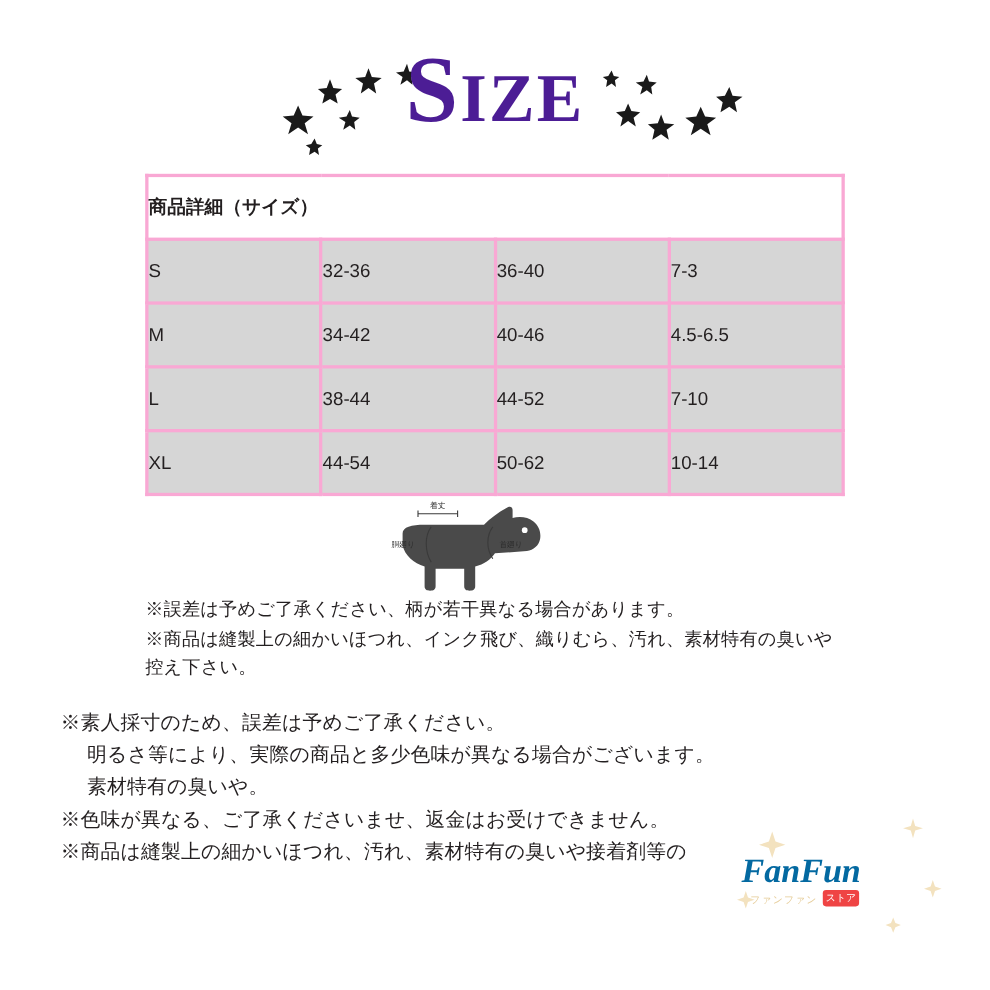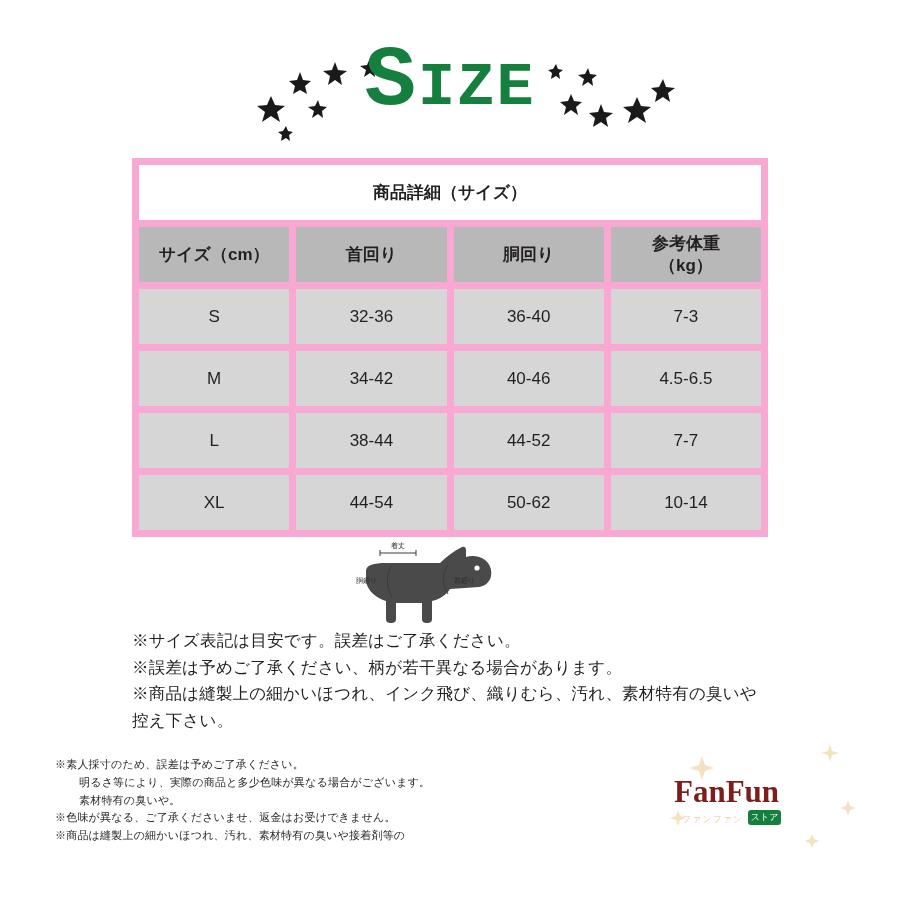--- a/index.html
+++ b/index.html
@@ -20,22 +20,22 @@
   .header {
     position: relative;
     height: 150px;
   }
   .size-title {
     position: absolute;
     left: 0;
     right: 0;
     top: 38px;
     text-align: center;
-    font-family: Liberation Mono, monospace;
-    color: #15803d;
+    font-family: Liberation Serif, serif;
+    color: #4c1d95;
     letter-spacing: 2px;
     line-height: 1;
     white-space: nowrap;
   }
   .size-title .big {
     font-size: 86px;
     font-weight: bold;
   }
   .size-title .rest {
     font-size: 62px;
@@ -54,22 +54,21 @@
   .table-wrap {
     margin: 8px auto 0 auto;
     width: 636px;
   }
   table.size-table {
     border-collapse: collapse;
     width: 100%;
     table-layout: fixed;
   }
   table.size-table td {
-    border: 7px solid #f9a8d4;
-    text-align: center;
+    border: 3px solid #f9a8d4;
     font-size: 17px;
     color: #231f20;
     padding: 0;
     height: 55px;
     vertical-align: middle;
   }
   .cap-row td {
     background: #ffffff;
     border: 1px solid #ffffff;
     font-size: 18px;
@@ -112,21 +111,21 @@
     line-height: 1.62;
     letter-spacing: 0.2px;
     color: #231f20;
   }
   .notes-inner .ln { white-space: nowrap; }
 
   
   .notes-bottom {
     width: 790px;
     margin: 22px auto 0 auto;
-    font-size: 11px;
+    font-size: 18px;
     line-height: 1.62;
     letter-spacing: 0.2px;
     color: #231f20;
     position: relative;
     z-index: 2;
   }
   .notes-bottom .ln { white-space: nowrap; }
   .notes-bottom .sub { padding-left: 24px; }
 
   
@@ -134,33 +133,34 @@
     position: absolute;
     right: 38px;
     bottom: 42px;
     width: 200px;
     height: 120px;
     z-index: 1;
     pointer-events: none;
   }
   .wm-text {
     font-family: "Liberation Serif", serif;
+    font-style: italic;
     font-weight: bold;
     font-size: 31px;
-    color: #7f1d1d;
+    color: #0369a1;
   }
   .wm-sub {
     font-family: "Liberation Sans", sans-serif;
     font-size: 9px;
     color: #e6cd9a;
     letter-spacing: 1px;
   }
   .wm-badge {
     display: inline-block;
-    background: #15803d;
+    background: #ef4444;
     color: #ffffff;
     font-size: 9px;
     border-radius: 3px;
     padding: 1px 3px;
     vertical-align: middle;
   }
 </style>
 </head>
 <body>
 
@@ -187,46 +187,37 @@
     <span class="big">S</span><span class="rest">IZE</span>
   </div>
 </div>
 
 <div class="table-wrap">
   <table class="size-table">
     <tbody>
         <tr class="cap-row">
       <td colspan="4">商品詳細（サイズ）</td>
     </tr>
-    <tr class="head-row">
-      <td class="col-size">サイズ（cm）</td>
-      <td class="col-neck">首回り</td>
-      <td class="col-chest">胴回り</td>
-      <td class="col-weight">
-        <div>参考体重</div>
-        <div>（kg）</div>
-      </td>
-    </tr>
     <tr class="body-row">
       <td>S</td>
       <td>32-36</td>
       <td>36-40</td>
       <td>7-3</td>
     </tr>
     <tr class="body-row">
       <td>M</td>
       <td>34-42</td>
       <td>40-46</td>
       <td>4.5-6.5</td>
     </tr>
     <tr class="body-row">
       <td>L</td>
       <td>38-44</td>
       <td>44-52</td>
-      <td>7-7</td>
+      <td>7-10</td>
     </tr>
     <tr class="body-row">
       <td>XL</td>
       <td>44-54</td>
       <td>50-62</td>
       <td>10-14</td>
     </tr>
   </tbody>
     </table>
 </div>
@@ -246,21 +237,20 @@
     </g>
     <g font-family="Liberation Sans, sans-serif" font-size="7" fill="#2b2b2b">
       <text x="61" y="11">着丈</text>
       <text x="26" y="46">胴廻り</text>
       <text x="124" y="46">首廻り</text>
     </g>
   </svg>
 </div>
 
 <div class="notes-inner">
-  <div class="ln">※サイズ表記は目安です。誤差はご了承ください。</div>
   <div class="ln">※誤差は予めご了承ください、柄が若干異なる場合があります。</div>
   <div class="ln">※商品は縫製上の細かいほつれ、インク飛び、織りむら、汚れ、素材特有の臭いや</div>
   <div class="ln">控え下さい。</div>
 </div>
 
 <div class="notes-bottom">
   <div class="ln">※素人採寸のため、誤差は予めご了承ください。</div>
   <div class="ln sub">明るさ等により、実際の商品と多少色味が異なる場合がございます。</div>
   <div class="ln sub">素材特有の臭いや。</div>
   <div class="ln">※色味が異なる、ご了承くださいませ、返金はお受けできません。</div>

